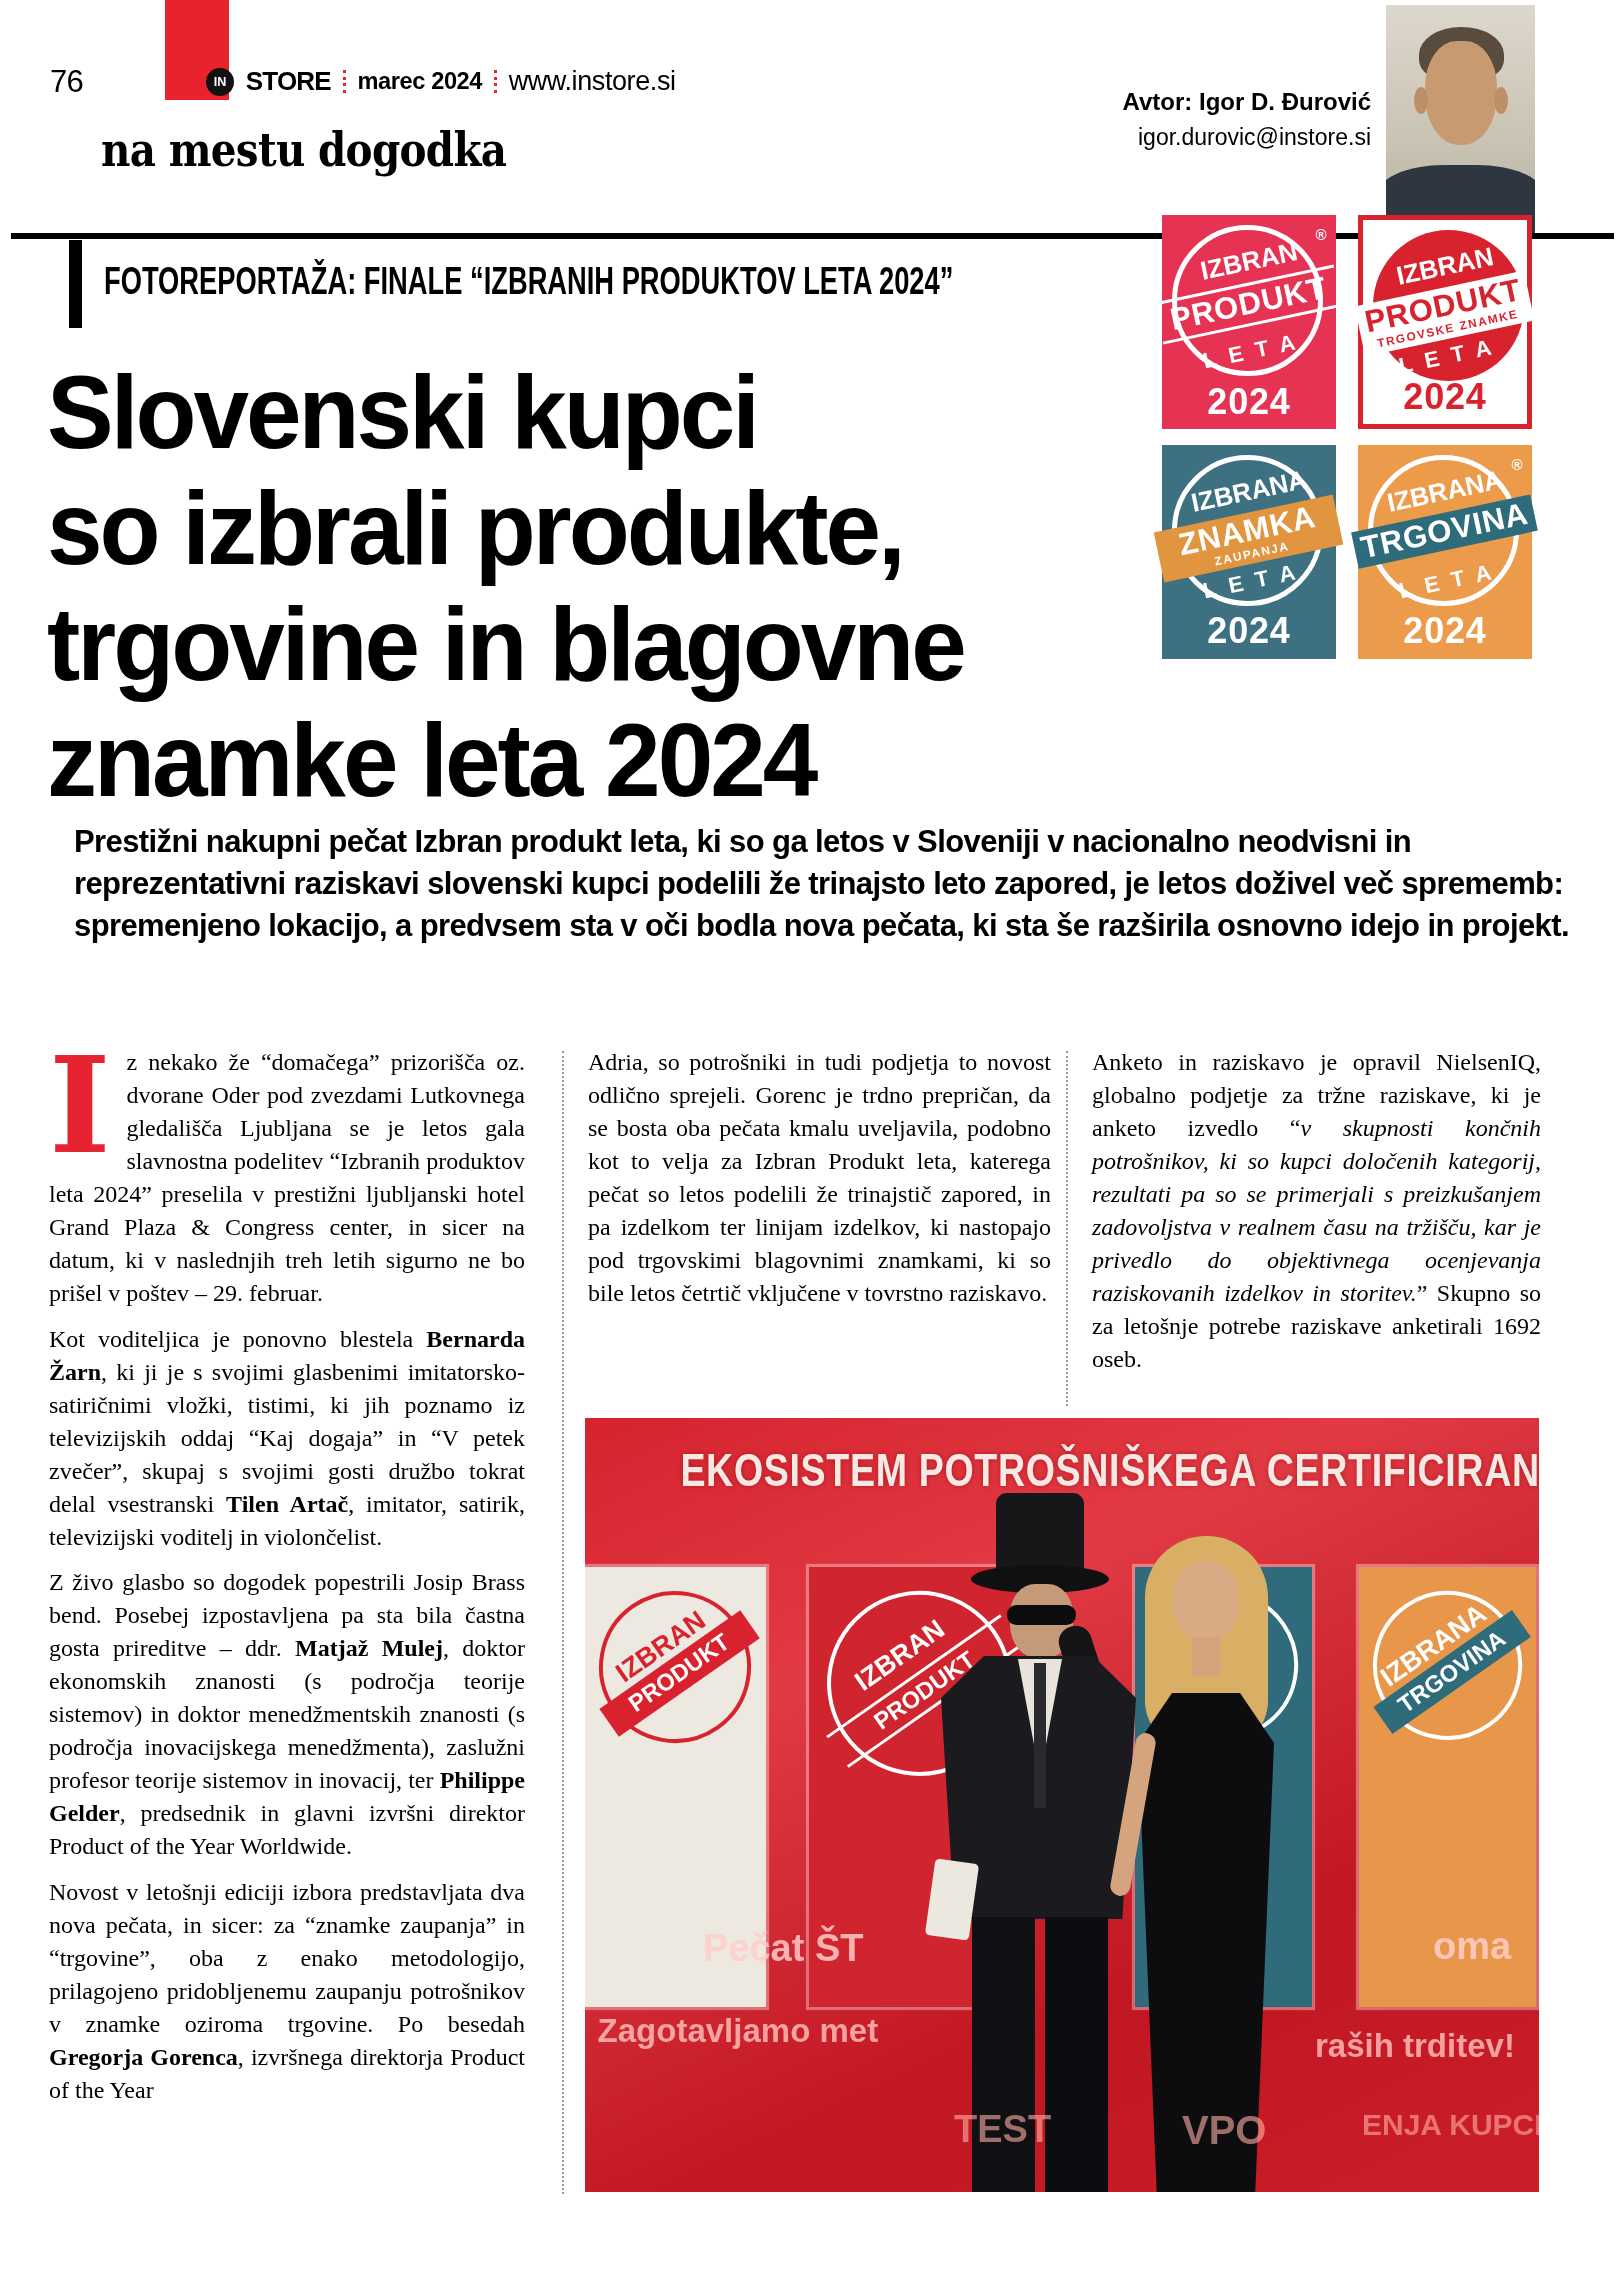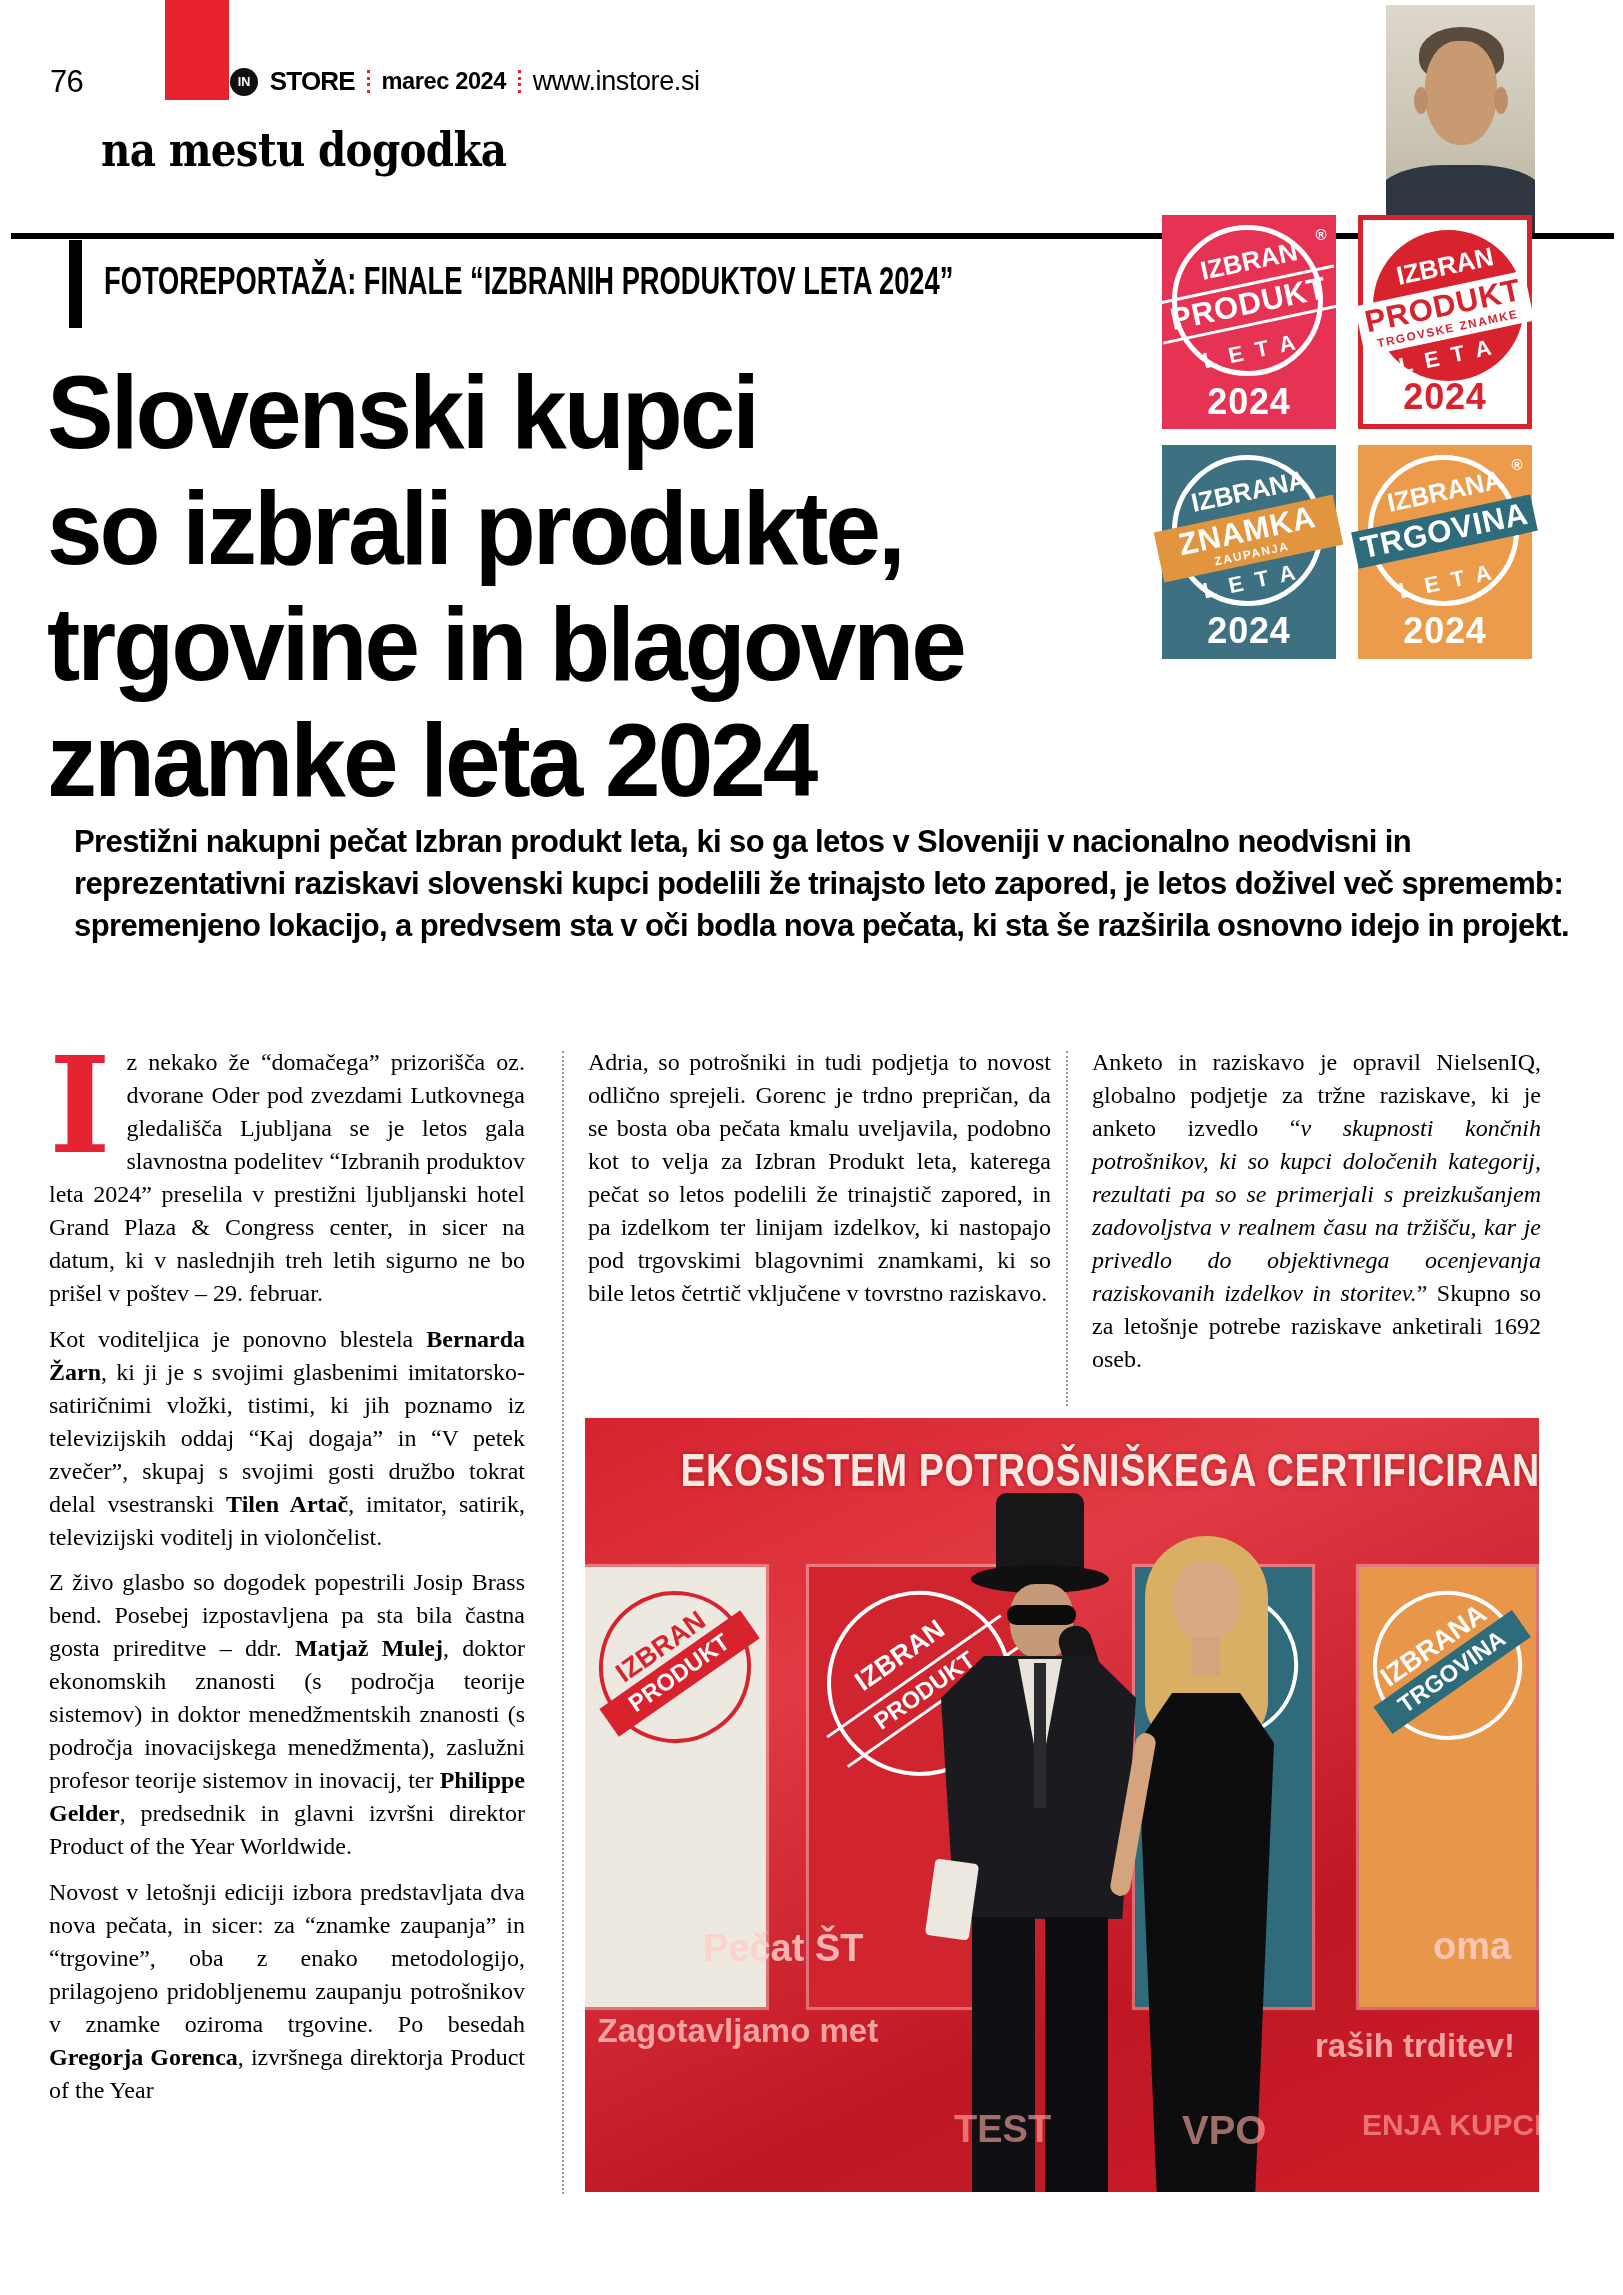--- a/index.html
+++ b/index.html
@@ -2,21 +2,21 @@
 <html style="font-size:12.6px"><head>
 <meta charset="utf-8">
 <style>
   html,body{margin:0;padding:0;background:#ffffff;}
   .page{position:relative;width:1623px;height:2295px;background:#ffffff;overflow:hidden;
         font-family:"Liberation Sans",sans-serif;color:#000;}
 
   
   .page-num{position:absolute;left:50px;top:64px;font-size:31px;font-weight:normal;letter-spacing:-0.8px;}
   .red-box{position:absolute;left:165px;top:0;width:64px;height:100px;background:#e8232e;}
-  .masthead{position:absolute;left:206px;top:66px;display:flex;align-items:center;gap:11.8px;height:31px;margin-left:24px;}
+  .masthead{position:absolute;left:206px;top:66px;display:flex;align-items:center;gap:11.8px;height:31px;}
   .in-circle{width:28px;height:28px;border-radius:50%;background:#111;color:#fff;font-weight:bold;
              font-size:12.6px;display:flex;align-items:center;justify-content:center;flex:0 0 auto;}
   .store{font-size:26px;font-weight:bold;letter-spacing:-0.8px;}
   .m-sep{width:0;height:23.6px;border-left:3.1px dotted #e8232e;}
   .m-issue{font-size:23.6px;font-weight:bold;letter-spacing:-0.4px;}
   .m-site{font-size:27px;letter-spacing:-0.4px;}
   .section-title{position:absolute;left:101px;top:123px;font-family:"DejaVu Serif",serif;
                  font-size:46px;font-weight:bold;letter-spacing:-0.8px;transform:scaleX(0.88);transform-origin:0 0;}
   .author-block{position:absolute;left:974px;top:88px;width:397px;text-align:right;}
   .author-name{font-size:24px;font-weight:bold;}
@@ -122,20 +122,24 @@
   <div class="red-box"></div>
   <div class="masthead">
     <div class="in-circle">IN</div>
     <div class="store">STORE</div>
     <div class="m-sep"></div>
     <div class="m-issue">marec 2024</div>
     <div class="m-sep"></div>
     <div class="m-site">www.instore.si</div>
   </div>
   <div class="section-title">na mestu dogodka</div>
+  <div class="author-block">
+    <div class="author-name">Avtor: Igor D. Đurović</div>
+    <div class="author-email">igor.durovic@instore.si</div>
+  </div>
   <div class="author-photo">
     <div class="ap-hair"></div>
     <div class="ap-face"></div>
     <div class="ap-ear" style="left:28px;"></div>
     <div class="ap-ear" style="left:108px;"></div>
     <div class="ap-body"></div>
   </div>
   <div class="rule"></div>
 
   <div class="kicker-bar"></div>

